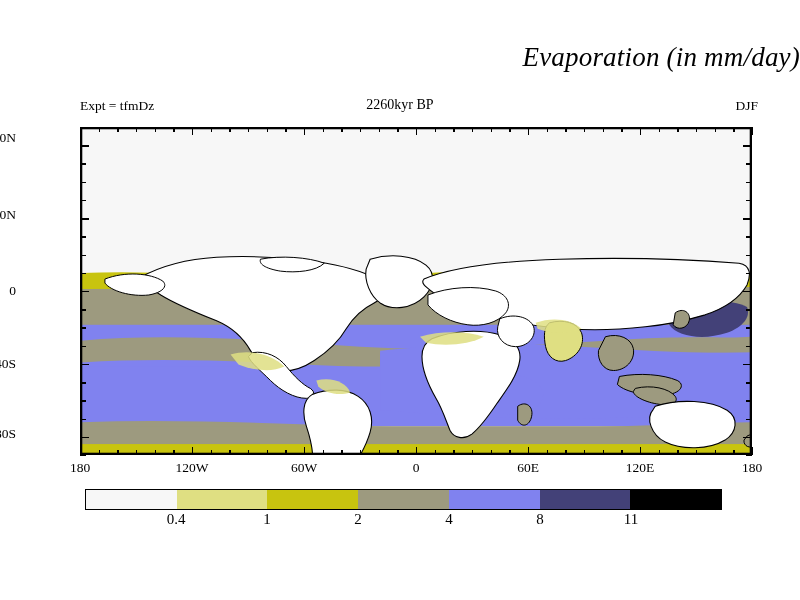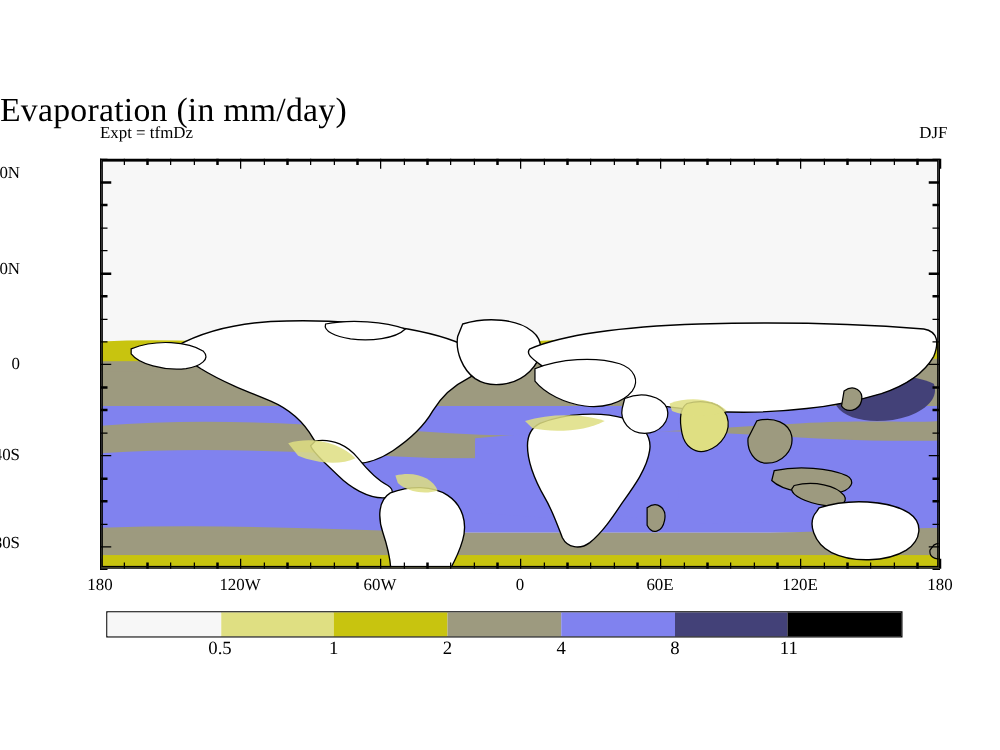--- a/index.html
+++ b/index.html
@@ -1,21 +1,21 @@
 <!DOCTYPE html>
 <html><head>
 <meta charset="utf-8">
 <style>
   html,body{margin:0;padding:0;background:#ffffff;}
   body{width:800px;height:600px;overflow:hidden;
        font-family:"Liberation Serif",serif;color:#000;}
   #stage{position:relative;width:800px;height:600px;}
 
-  .ttl{position:absolute;left:0;width:800px;text-align:left;top:73px;
-       font-size:27px;letter-spacing:.2px;}
+  .ttl{position:absolute;left:0;width:800px;text-align:right;top:42px;
+       font-size:27px;letter-spacing:.2px;font-style:italic;}
   .hdr{position:absolute;font-size:13.5px;}
   #expt{left:80px;top:98px;}
   #period{left:0;width:800px;text-align:center;top:97px;font-size:14px;}
   #season{right:42px;top:98px;}
 
   #plot{position:absolute;left:80px;top:127px;width:672px;height:328px;
         border:1.4px solid #000;box-sizing:border-box;background:#fff;}
   #mapsvg{position:absolute;left:0;top:0;width:100%;height:100%;display:block;}
 
   .ylab{position:absolute;right:784px;font-size:13.5px;text-align:right;
@@ -32,20 +32,21 @@
   .cbl{position:absolute;font-size:15px;text-align:center;width:50px;
        transform:translateX(-50%);top:511px;}
 </style>
 </head>
 <body>
 
 <div id="stage">
 
   <div class="ttl">Evaporation (in mm/day)</div>
   <div class="hdr" id="expt">Expt = tfmDz</div>
+  <div class="hdr" id="period">2260kyr BP</div>
   <div class="hdr" id="season">DJF</div>
 
   <div id="plot">
     <svg id="mapsvg" viewBox="0 0 672 328" preserveAspectRatio="none">
       <defs>
         <clipPath id="pc">
             <rect x="0" y="0" width="672" height="328"></rect>
           </clipPath>
       </defs>
       <g clip-path="url(#pc)">
@@ -196,21 +197,21 @@
       <div style="background: rgb(247, 247, 247); flex: 1 1 0px; border-right: 0px;"></div>
       <div style="background: rgb(223, 223, 130); flex: 1 1 0px; border-right: 0px;"></div>
       <div style="background: rgb(200, 196, 15); flex: 1 1 0px; border-right: 0px;"></div>
       <div style="background: rgb(157, 154, 127); flex: 1 1 0px; border-right: 0px;"></div>
       <div style="background: rgb(128, 130, 239); flex: 1 1 0px; border-right: 0px;"></div>
       <div style="background: rgb(67, 65, 120); flex: 1 1 0px; border-right: 0px;"></div>
       <div style="background: rgb(0, 0, 0); flex: 1 1 0px;"></div>
     </div>
   <div id="cblabels"></div>
 
-<div class="cbl" style="left: 176px;">0.5</div>
+<div class="cbl" style="left: 176px;">0.4</div>
     <div class="cbl" style="left: 267px;">1</div>
     <div class="cbl" style="left: 358px;">2</div>
     <div class="cbl" style="left: 449px;">4</div>
     <div class="cbl" style="left: 540px;">8</div>
     <div class="cbl" style="left: 631px;">11</div>
     <div class="tickv" style="left: 80px; height: 8px; top: 447px;"></div>
     <div class="tickv" style="left: 80px; height: 8px; top: 127px;"></div>
     <div class="tickv" style="left: 98.6667px; height: 5px; top: 450px;"></div>
     <div class="tickv" style="left: 98.6667px; height: 5px; top: 127px;"></div>
     <div class="tickv" style="left: 117.333px; height: 5px; top: 450px;"></div>

